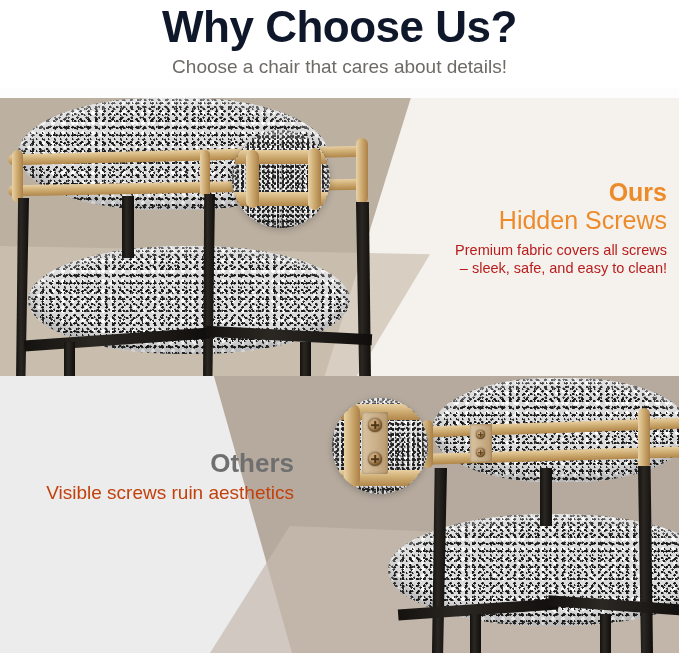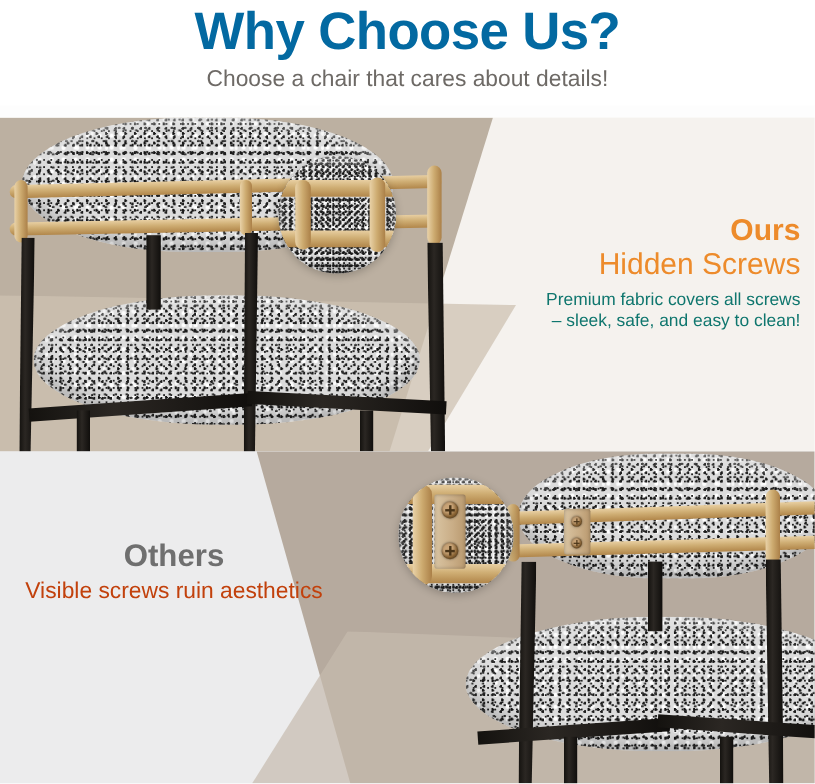--- a/index.html
+++ b/index.html
@@ -7,21 +7,21 @@
     width:679px;height:653px;overflow:hidden;
     background:#ffffff;
     font-family:"Liberation Sans", sans-serif;
     -webkit-font-smoothing:antialiased;
   }
   .page{position:relative;width:679px;height:653px;background:#fdfdfd;}
 
   
   .header{position:absolute;left:0;top:0;width:679px;height:88px;background:#ffffff;
           display:flex;flex-direction:column;align-items:center;justify-content:flex-start;}
-  .title{font-size:44px;line-height:50px;font-weight:bold;color:#0369a1;letter-spacing:-0.5px;
+  .title{font-size:44px;line-height:50px;font-weight:bold;color:#0f172a;letter-spacing:-0.5px;
          margin-top:2px;white-space:nowrap;}
   .subtitle{font-size:19px;line-height:24px;font-weight:normal;color:#6e6a66;margin-top:3px;white-space:nowrap;}
 
   
   .panel{position:absolute;left:0;width:679px;overflow:hidden;}
   .panel-top{top:98px;height:285px;background:#f5f2ee;}
   .panel-bot{top:376px;height:277px;background:#ececed;}
 
   
   .wedge{position:absolute;inset:0;}
@@ -33,23 +33,23 @@
   
   .floor-top{position:absolute;left:0;top:148px;width:430px;height:137px;background:#cec2b2;
      clip-path:polygon(0 0, 100% 6%, 82% 100%, 0 100%);opacity:.75;}
   .floor-bot{position:absolute;left:210px;top:150px;width:469px;height:127px;background:#c6bbae;
      clip-path:polygon(17% 0, 100% 12%, 100% 100%, 0 100%);opacity:.7;}
 
   
   .txt-ours{position:absolute;right:12px;top:80px;width:270px;text-align:right;}
   .kicker-ours{font-size:25px;line-height:28px;font-weight:bold;color:#ed8b2b;}
   .head-ours{font-size:25px;line-height:29px;font-weight:normal;color:#ed8b2b;}
-  .body-ours{font-size:14.5px;line-height:18px;color:#0f766e;margin-top:6px;}
+  .body-ours{font-size:14.5px;line-height:18px;color:#b91c1c;margin-top:6px;}
 
-  .txt-others{position:absolute;left:10px;top:72px;width:270px;text-align:center;}
+  .txt-others{position:absolute;left:24px;top:72px;width:270px;text-align:right;}
   .kicker-others{font-size:26px;line-height:30px;font-weight:bold;color:#6f6f6f;}
   .head-others{font-size:26px;line-height:31px;font-weight:bold;color:#6f6f6f;}
   .body-others{font-size:19px;line-height:20px;color:#c2410c;margin-top:5px;}
 
   
   .leg{position:absolute;background:linear-gradient(90deg,#14120f 0%,#2b2723 38%,#100e0c 100%);}
   .gold{position:absolute;background:linear-gradient(180deg,#e8cfa2 0%,#cfae74 45%,#b1864a 100%);
         border-radius:30px;}
   .goldv{position:absolute;background:linear-gradient(90deg,#e9d2a8 0%,#cdab70 48%,#ab8048 100%);
         border-radius:30px;}

